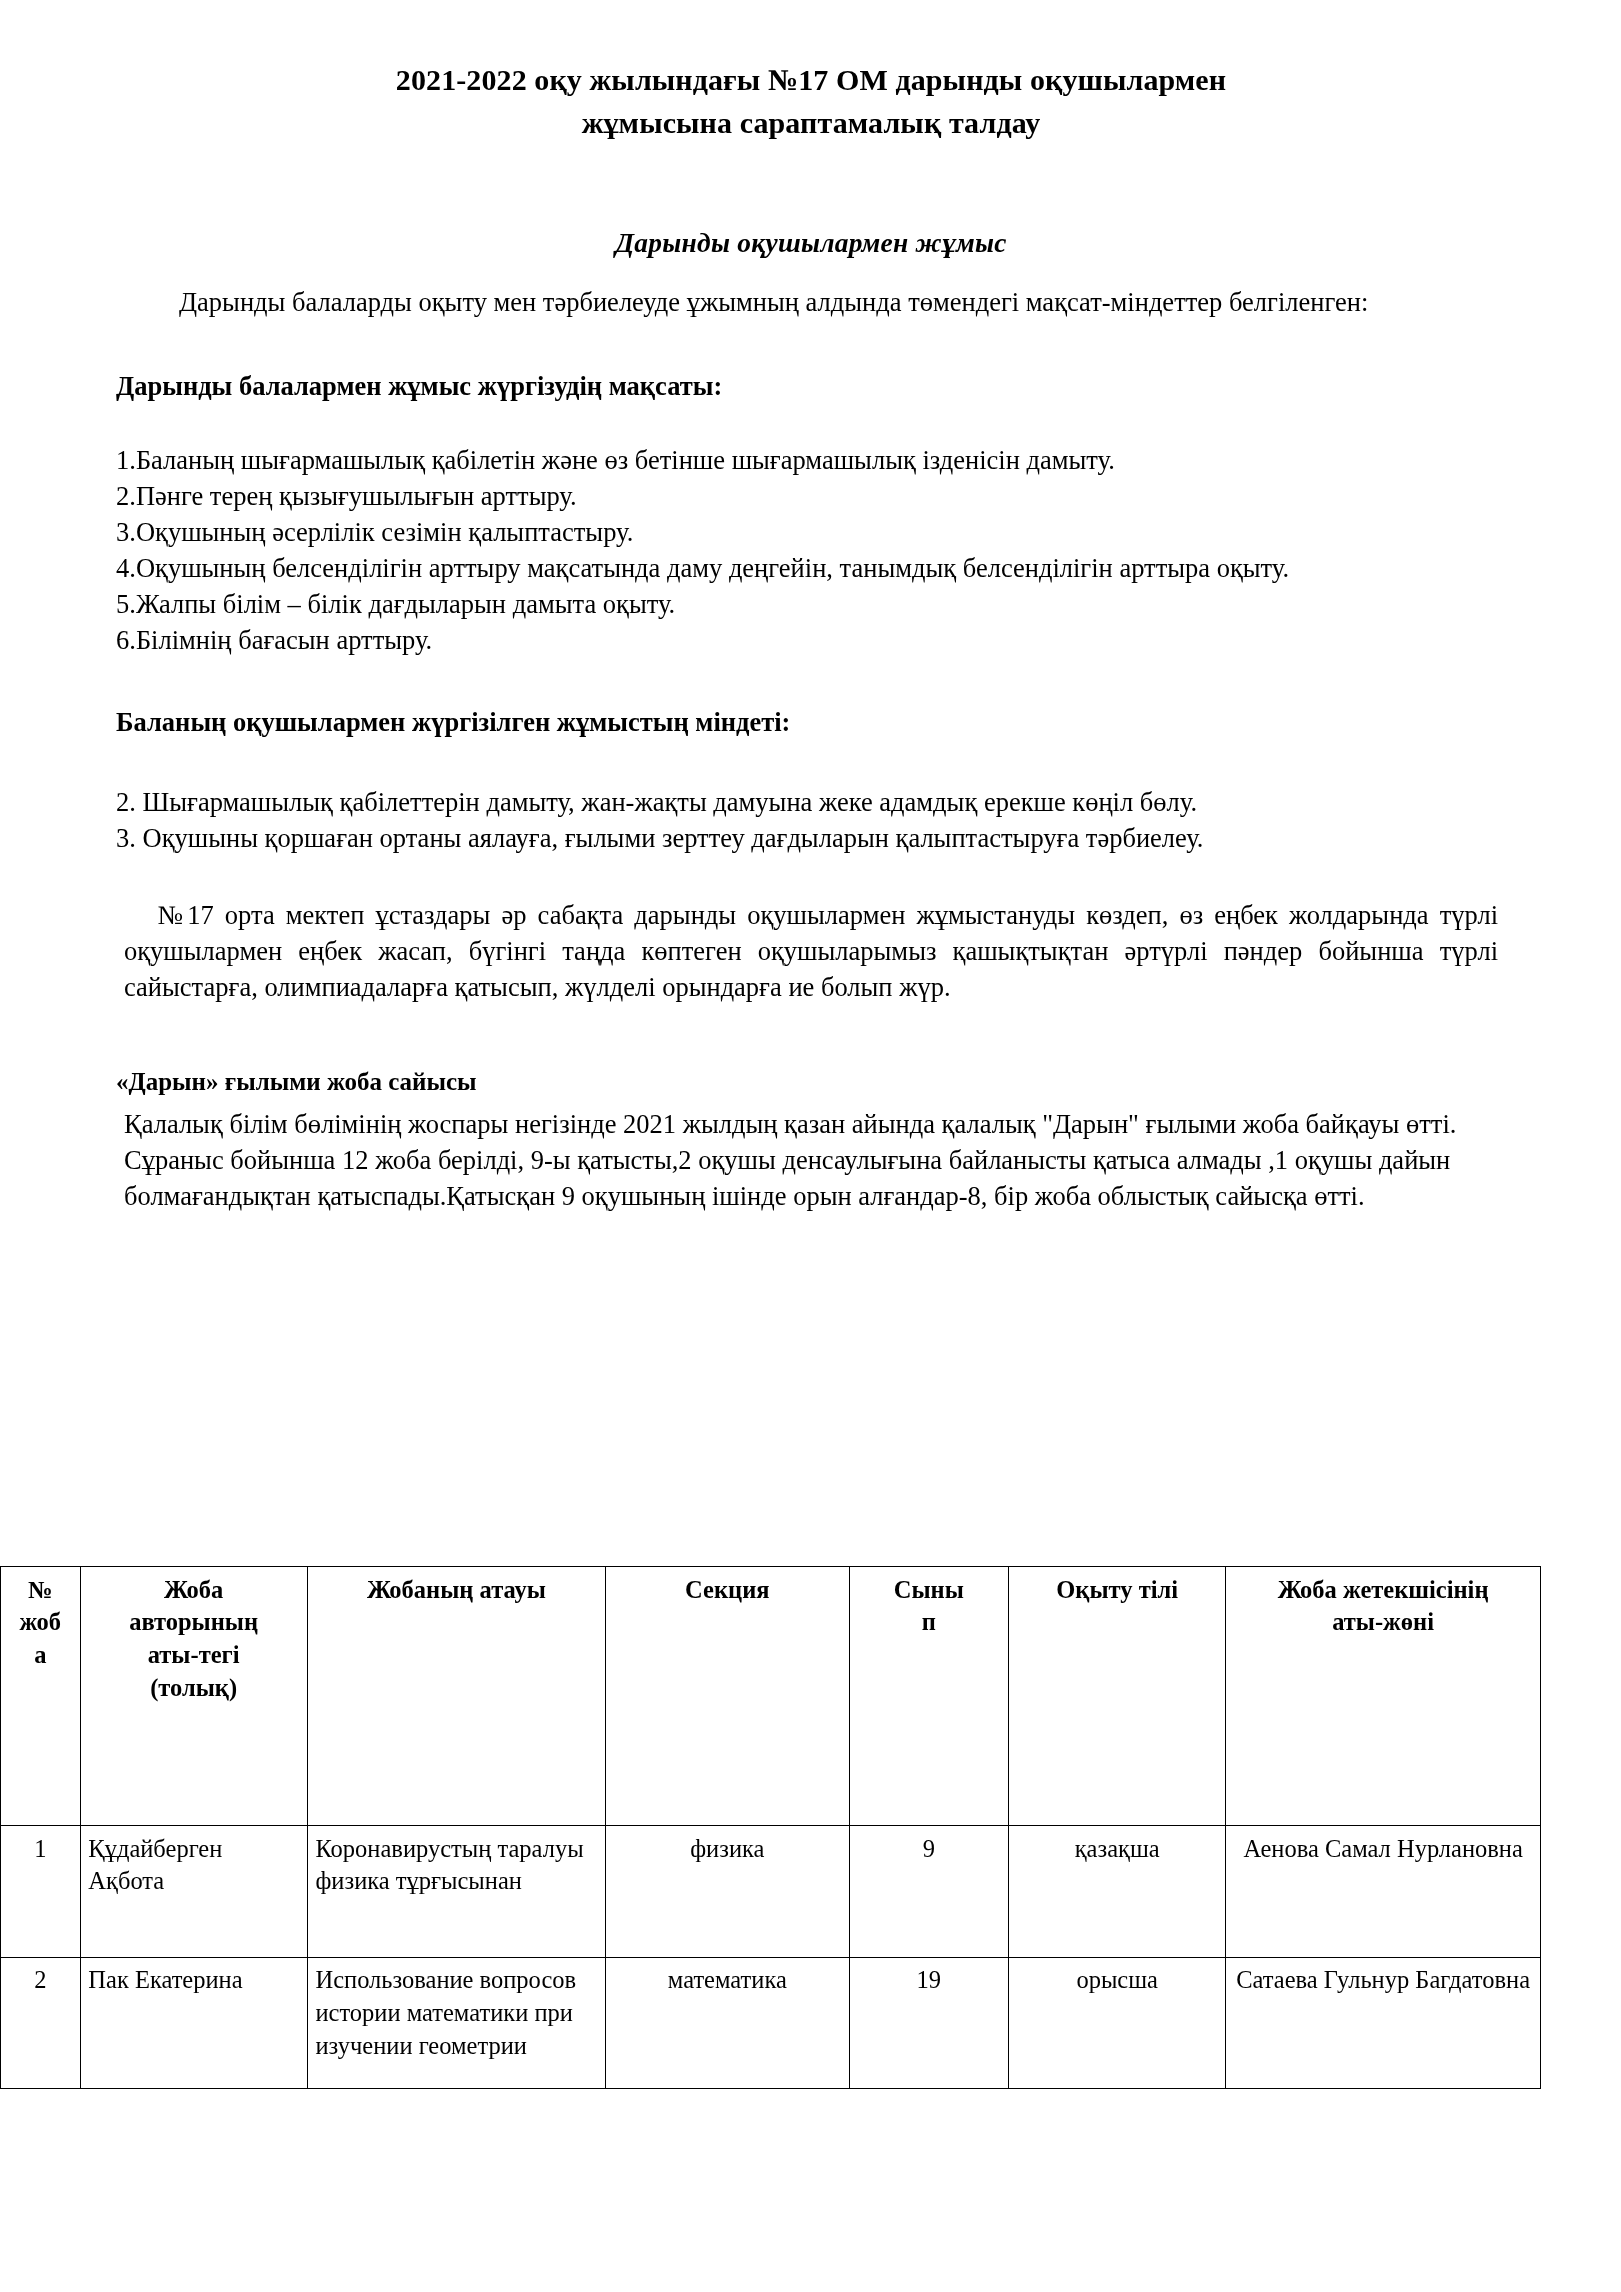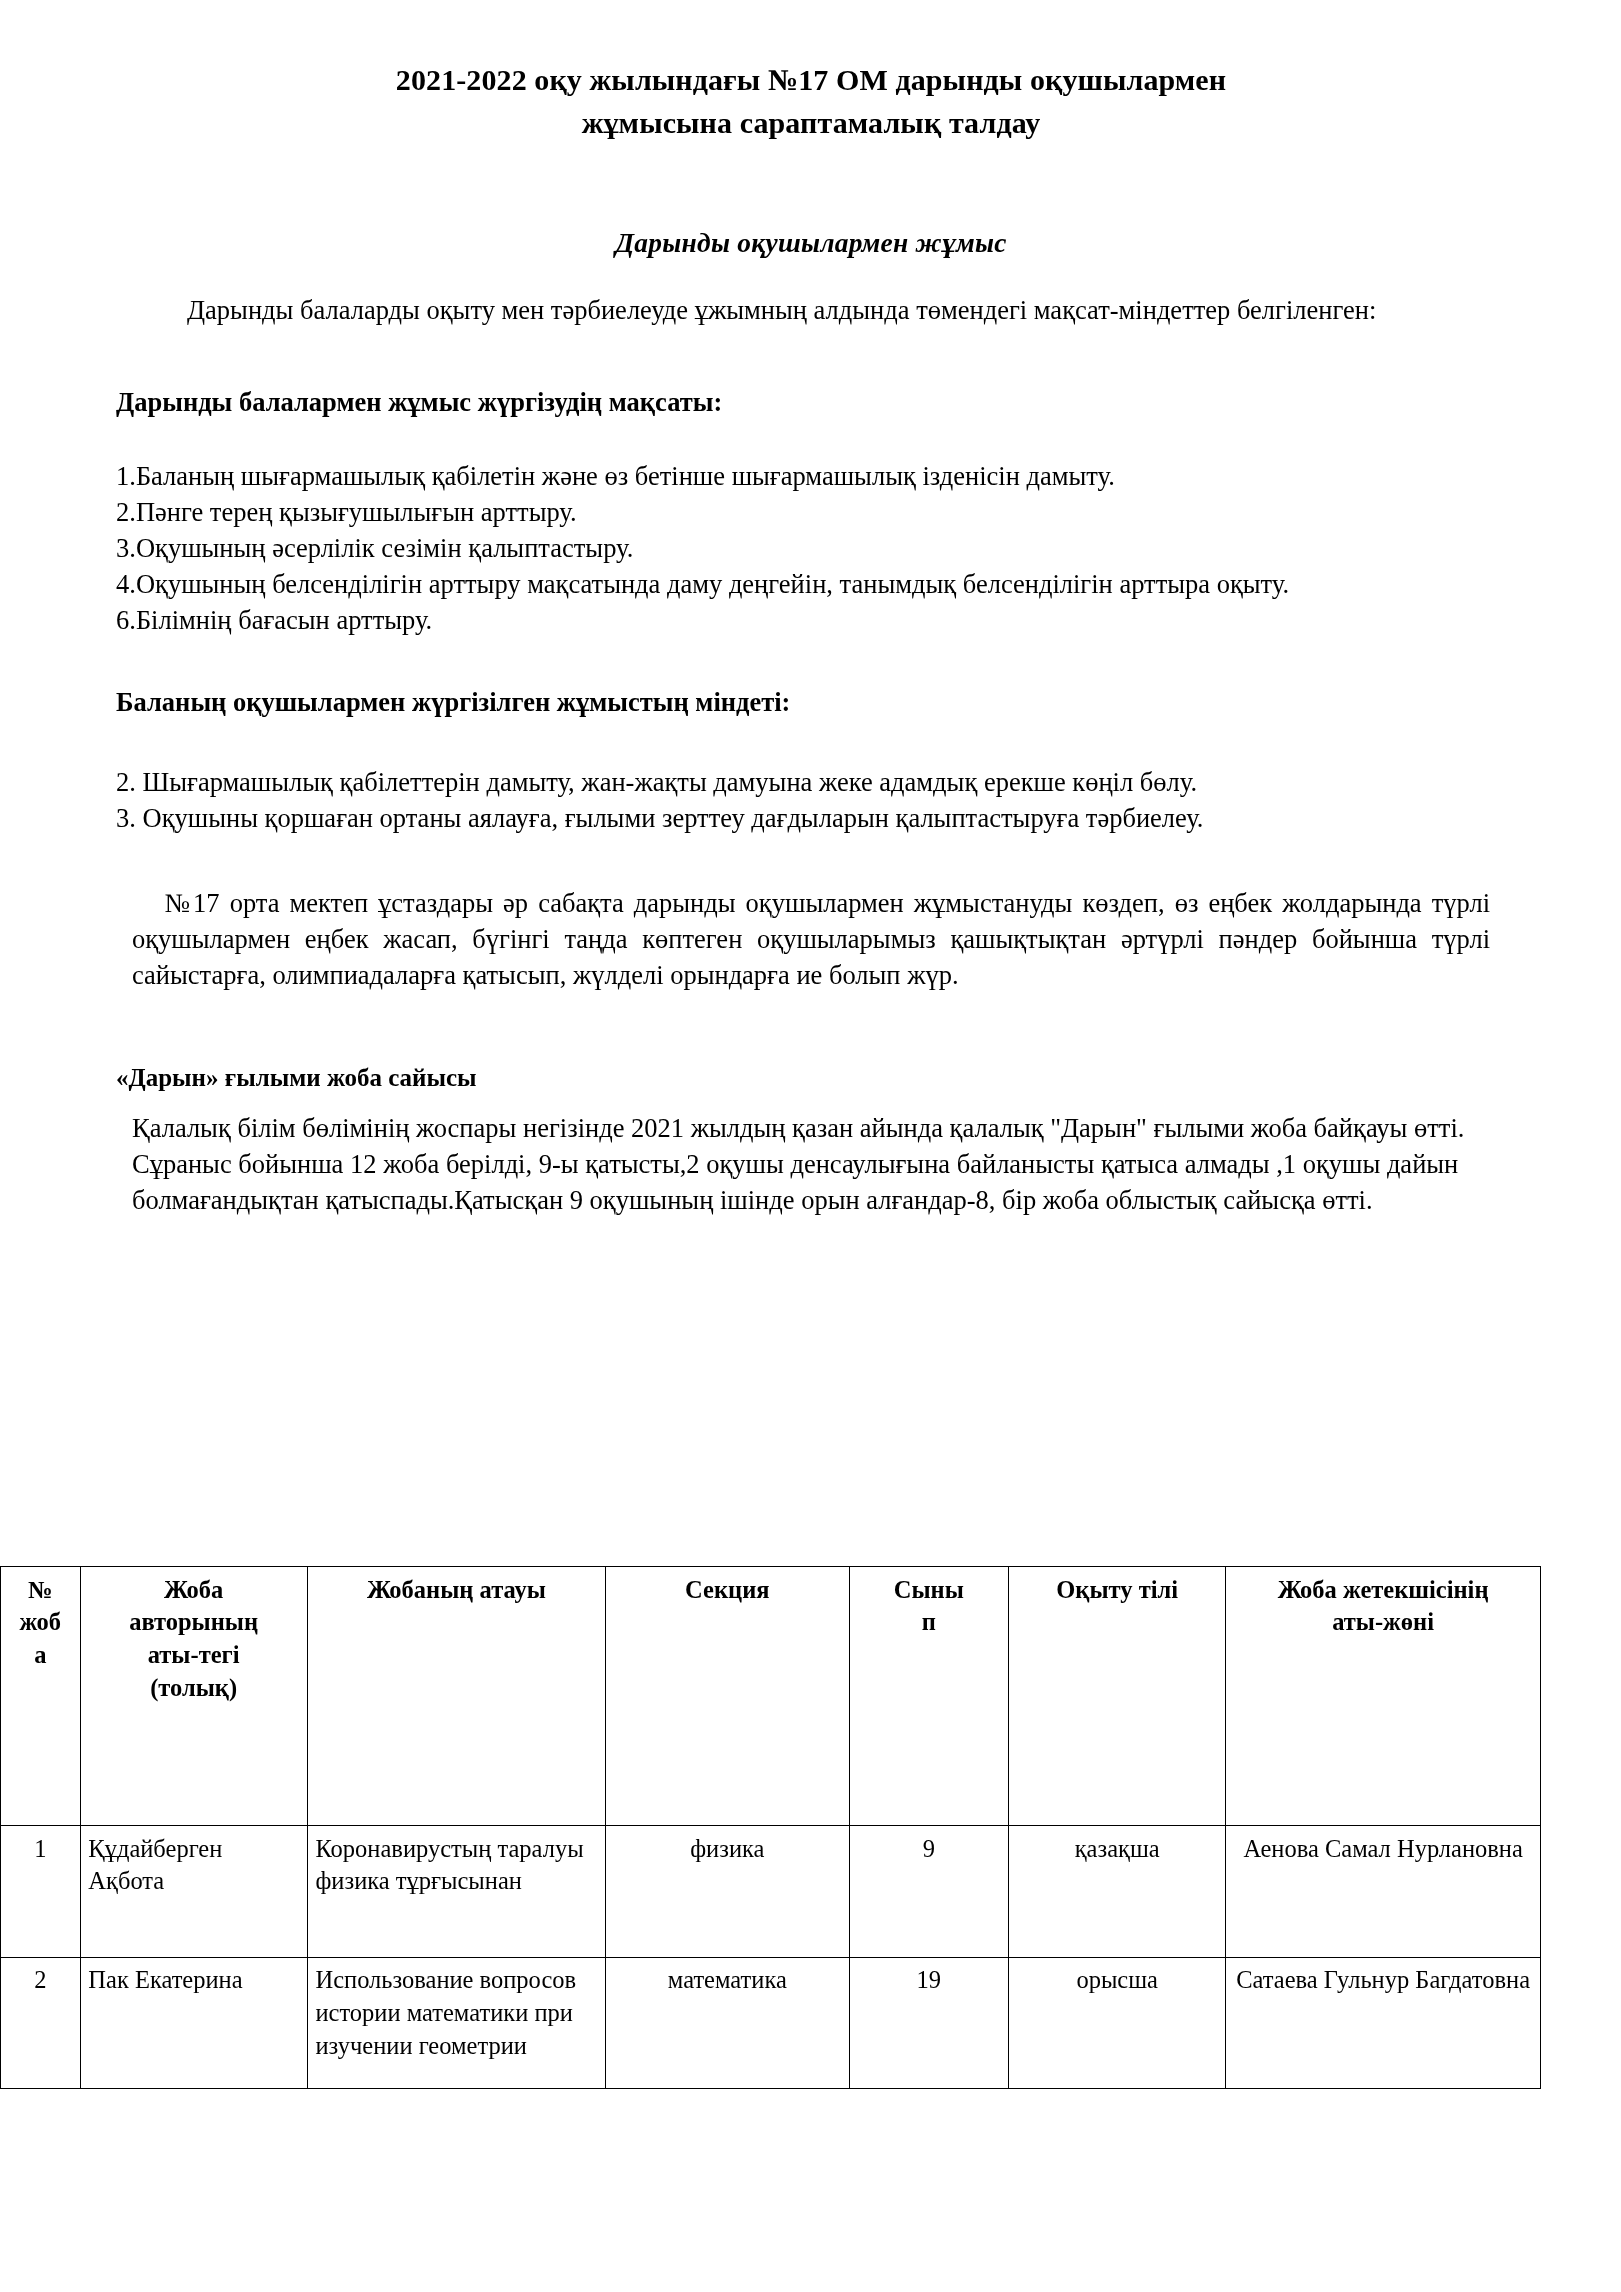--- a/index.html
+++ b/index.html
@@ -65,21 +65,21 @@
     font-size: 25px;
     font-weight: bold;
     margin: 0;
     line-height: 1.38;
   }
 
   
   p.body-text {
     font-size: 26.5px;
     line-height: 1.355;
-    margin: 16px;
+    margin: 8px;
     text-align: justify;
   }
   p.just {
     text-align: justify;
     text-justify: inter-word;
   }
   p.left {
     text-align: left;
   }
   .indent {
@@ -172,20 +172,21 @@
 
     <p class="bold-head">Дарынды балалармен жұмыс жүргізудің мақсаты:</p>
 
     <div class="sp-40"></div>
 
     <div class="list-block">
       <p>1.Баланың шығармашылық қабілетін және өз  бетінше шығармашылық ізденісін дамыту.</p>
       <p>2.Пәнге терең қызығушылығын арттыру.</p>
       <p>3.Оқушының әсерлілік сезімін қалыптастыру.</p>
       <p>4.Оқушының белсенділігін арттыру мақсатында даму деңгейін, танымдық белсенділігін арттыра оқыту.</p>
+      <p>5.Жалпы білім – білік дағдыларын дамыта оқыту.</p>
       <p>6.Білімнің бағасын арттыру.</p>
     </div>
 
     <div class="sp-46"></div>
 
     <p class="bold-head">Баланың оқушылармен жүргізілген жұмыстың міндеті:</p>
 
     <div class="sp-46"></div>
 
     <div class="list-block">

